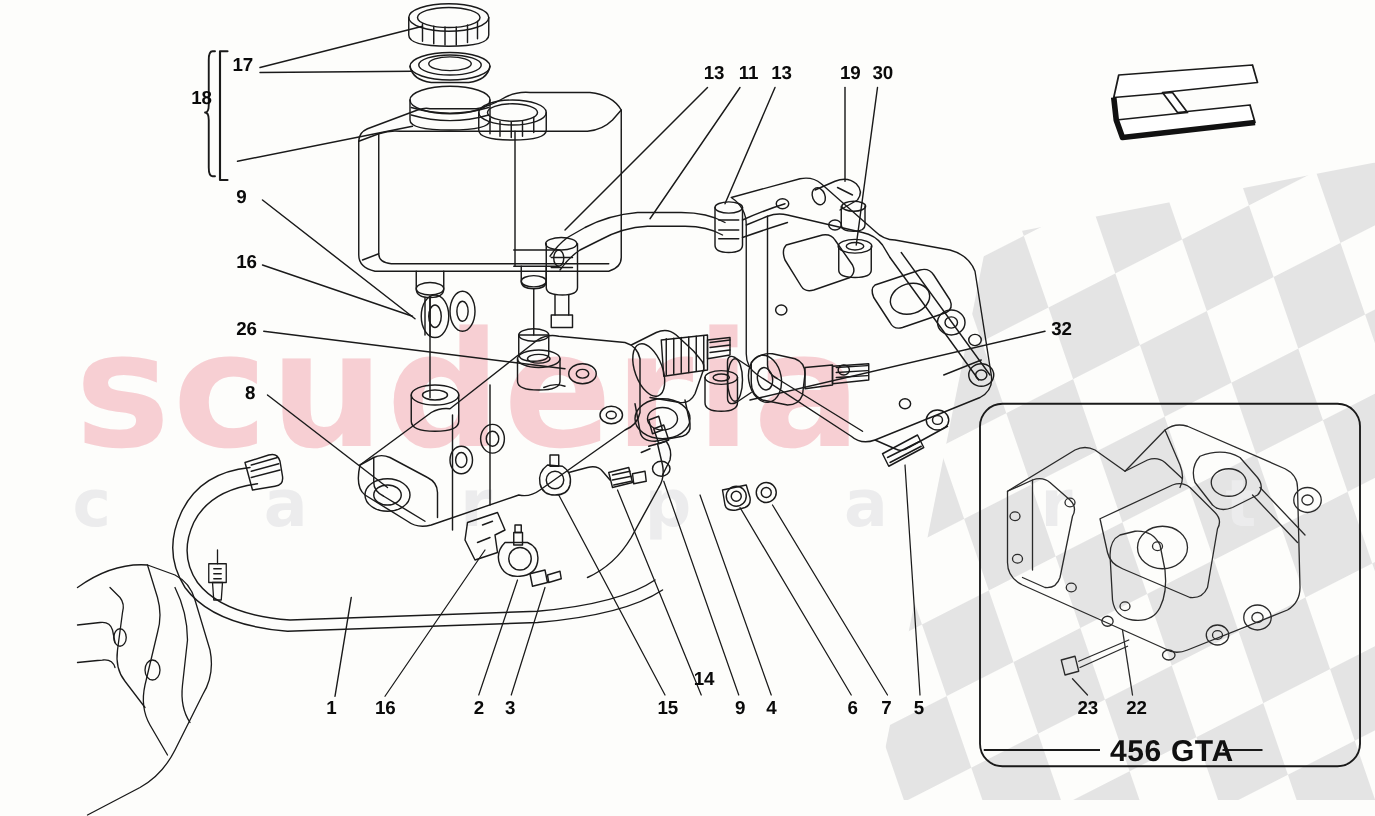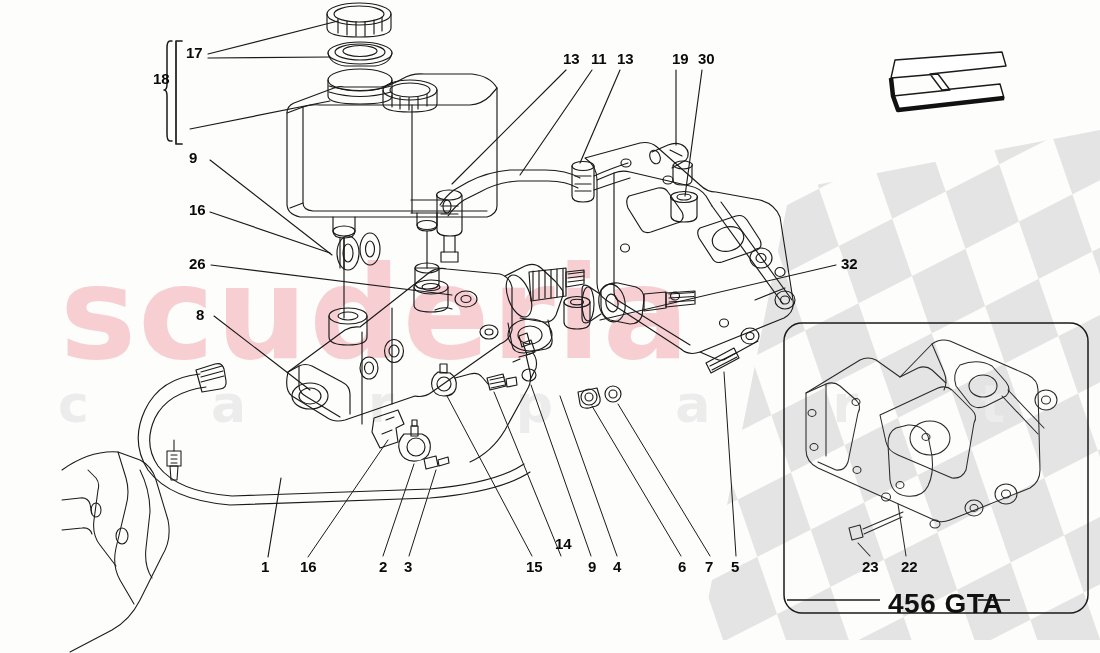--- a/index.html
+++ b/index.html
@@ -48,21 +48,21 @@
     color:#0a0a0a;
     font-family:"Liberation Sans", sans-serif;
     letter-spacing:-0.2px;
     line-height:1;
     white-space:nowrap;
   }
 
   
   .inset-title{
     position:absolute;
-    font-size:28px;
+    font-size:24px;
     font-weight:bold;
     color:#111;
     letter-spacing:0.5px;
     font-family:"Liberation Sans", sans-serif;
     white-space:nowrap;
   }
 </style>
 </head>
 <body>
 

